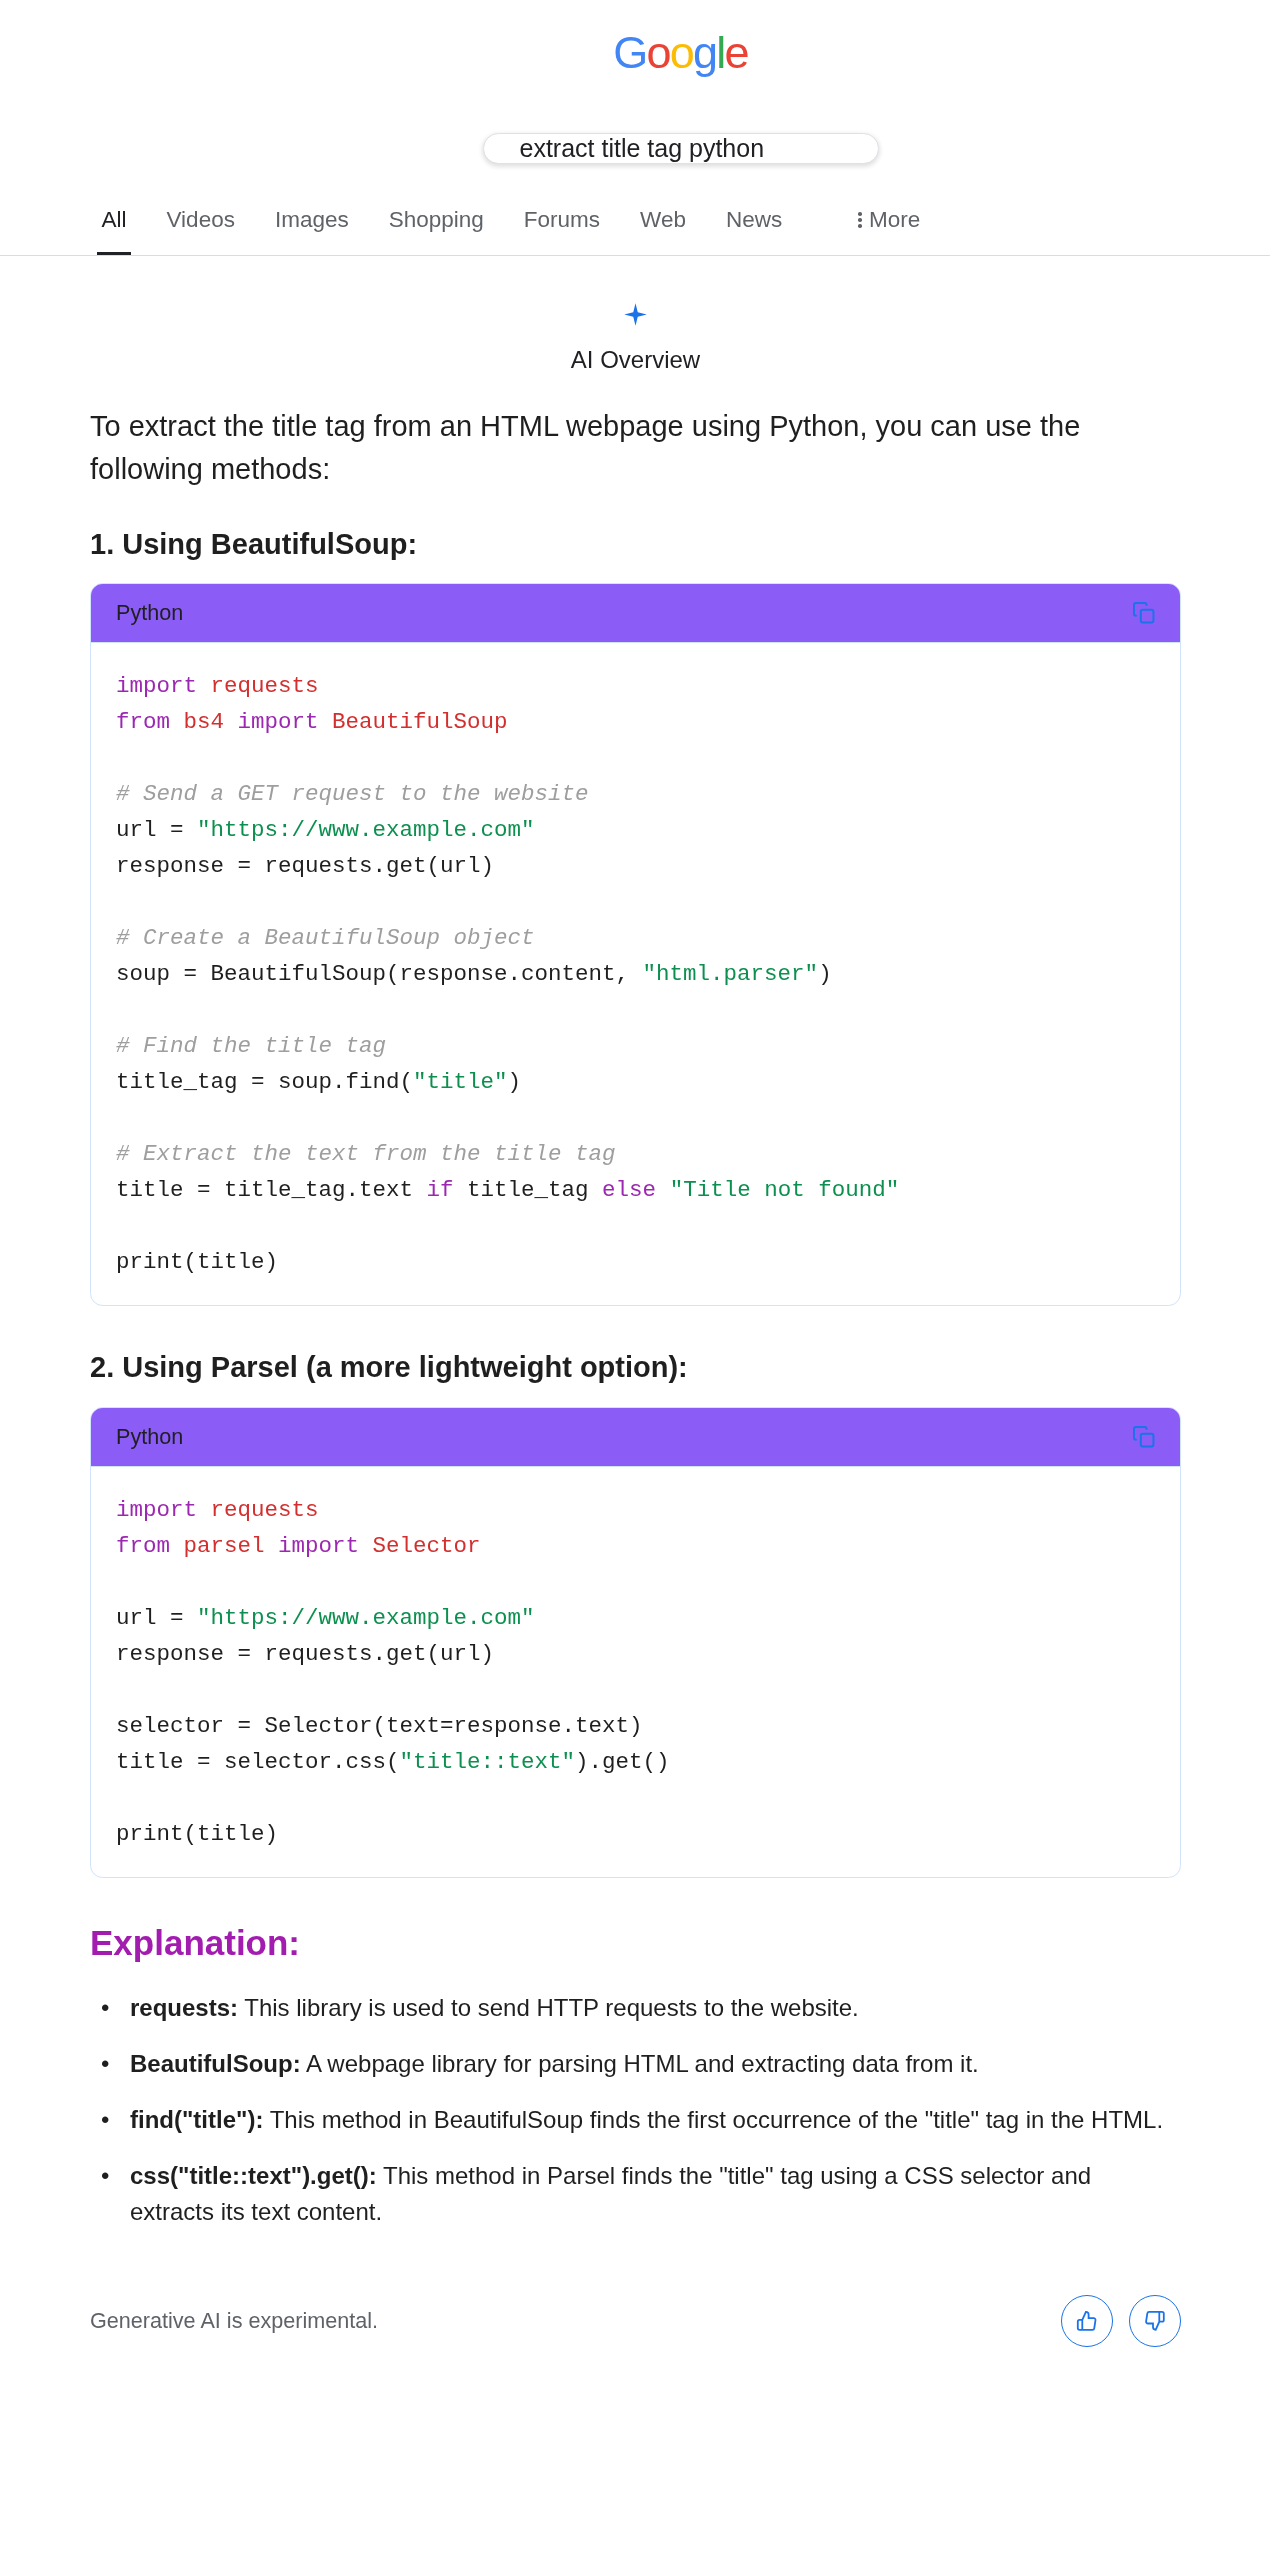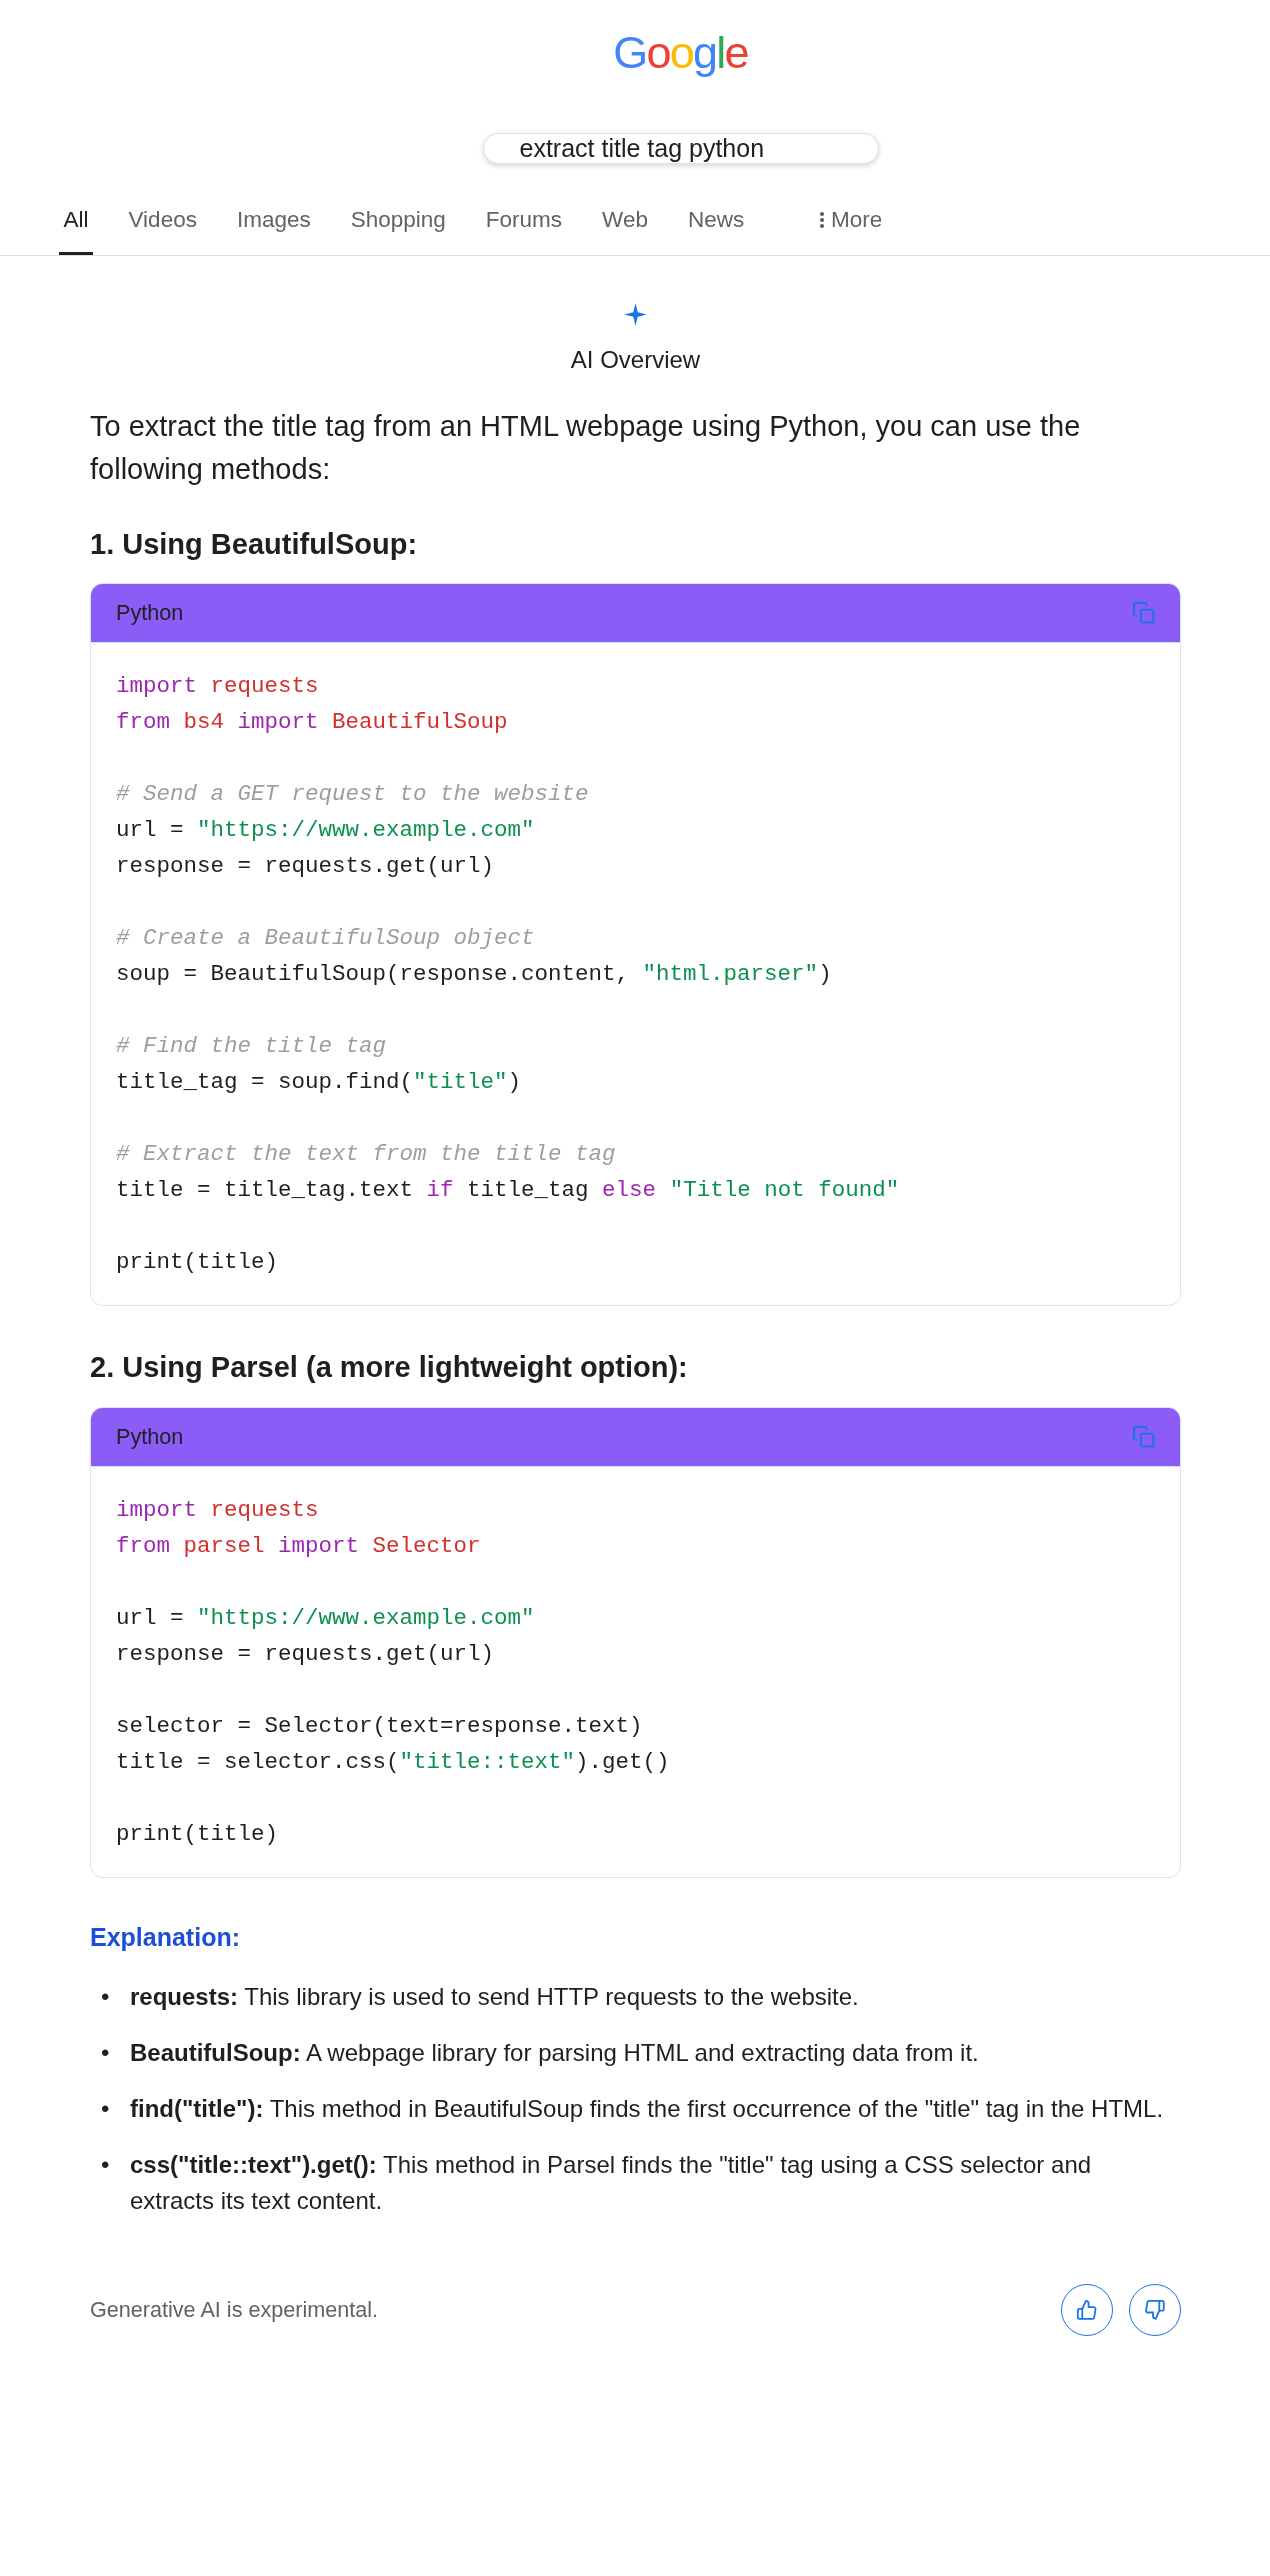--- a/index.html
+++ b/index.html
@@ -39,21 +39,21 @@
       border-radius: 36px;
       padding: 0 36px;
       font-size: 25px;
       color: #202124;
       box-shadow: 0 1.8px 4.5px 0.9px rgba(64,60,67,.16);
       outline: none;
     }
     .tabs {
       display: flex;
       gap: 31px;
-      padding: 0 0 0 59px;
+      padding: 0 0 0 97px;
       border-bottom: 0.9px solid #dadce0;
       align-items: center;
     }
     .tab {
       padding: 16px 4.5px 21.6px 4.5px;
       font-size: 22.5px;
       color: #5f6368;
       cursor: pointer;
       position: relative;
     }
@@ -149,23 +149,23 @@
       line-height: 1.6;
       white-space: pre;
       color: #1f1f1f;
       overflow-x: auto;
     }
     .kw-purple { color: #9c27b0; }
     .kw-red { color: #d32f2f; font-weight: 500; }
     .kw-green { color: #0d904f; }
     .kw-comment { color: #9e9e9e; font-style: italic; }
     .explanation-heading {
-      font-size: 25px;
+      font-size: 35px;
       font-weight: 700;
-      color: #1d4ed8;
+      color: #a21caf;
       margin-bottom: 27px;
     }
     .explanation-list {
       list-style: none;
       padding-left: 31px;
     }
     .explanation-list li {
       position: relative;
       font-size: 24px;
       line-height: 1.5;

